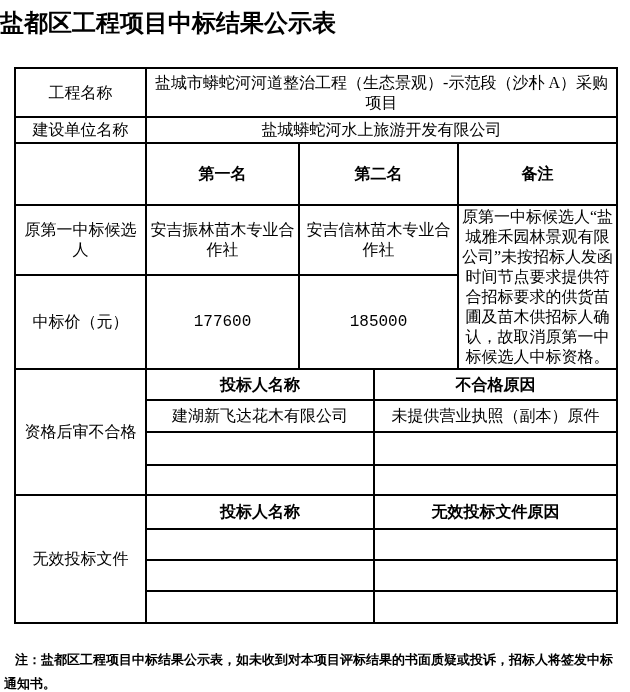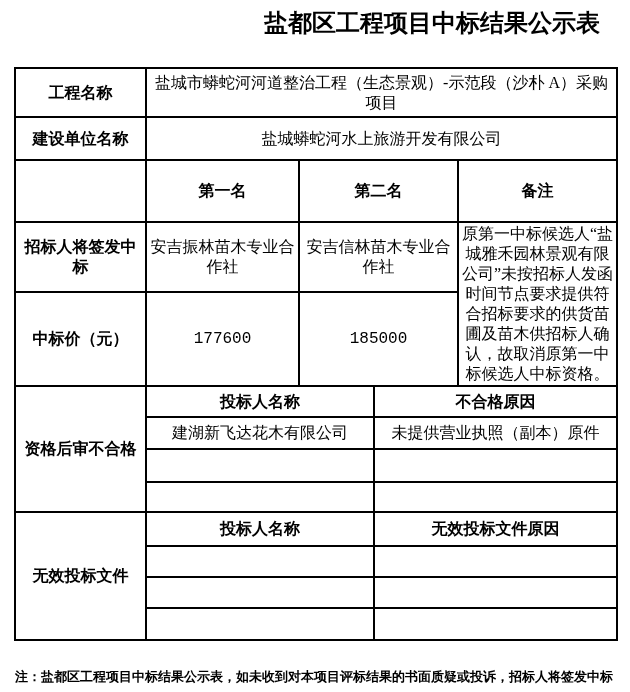--- a/index.html
+++ b/index.html
@@ -13,21 +13,21 @@
   }
   .page {
     position: relative;
     width: 630px;
     height: 692px;
     overflow: hidden;
   }
   .doc-title {
     width: 600px;
     margin: 10px 0 0 0;
-    text-align: right;
+    text-align: left;
     font-size: 24px;
     font-weight: bold;
     line-height: 26px;
   }
   table.bid-table {
     border-collapse: collapse;
     table-layout: fixed;
     margin: 31px 0 0 14px;
     width: 602px;
     border: 2px solid #000;
@@ -35,35 +35,35 @@
   table.bid-table td {
     border: 2px solid #000;
     text-align: center;
     vertical-align: middle;
     padding: 1px 2px;
     font-size: 16px;
     line-height: 20px;
     overflow: hidden;
     word-break: break-all;
   }
-  td.lbl { font-weight: bold; }
+  td.lbl { font-weight: normal; }
   td.hdr { font-weight: bold; }
   td.val16 { font-size: 16px; }
   td.val15 { font-size: 15px; line-height: 22px; }
   td.num { font-size: 14px; font-family: Liberation Mono, monospace; }
   td.remark {
     font-size: 15px;
     line-height: 20px;
     text-align: center;
     padding: 2px 1px;
   }
   td.secdata { font-size: 15px; border-radius: 9px; }
   
   tr.r1  { height: 49px; }
-  tr.r2  { height: 43px; }
+  tr.r2  { height: 26px; }
   tr.r3  { height: 62px; }
   tr.r4  { height: 65px; }
   tr.r5  { height: 88px; }
   tr.r6  { height: 31px; }
   tr.r7  { height: 32px; }
   tr.r8  { height: 33px; }
   tr.r9  { height: 30px; }
   tr.r10 { height: 34px; }
   tr.r11 { height: 31px; }
   tr.r12 { height: 31px; }
@@ -101,21 +101,21 @@
         <td class="lbl">建设单位名称</td>
         <td class="val16" colspan="4">盐城蟒蛇河水上旅游开发有限公司</td>
       </tr>
       <tr class="r3">
         <td></td>
         <td class="hdr">第一名</td>
         <td class="hdr" colspan="2">第二名</td>
         <td class="hdr">备注</td>
       </tr>
       <tr class="r4">
-        <td class="lbl">招标人将签发中标</td>
+        <td class="lbl">原第一中标候选人</td>
         <td class="val15">安吉振林苗木专业合作社</td>
         <td class="val15" colspan="2">安吉信林苗木专业合作社</td>
         <td class="remark" rowspan="2">原第一中标候选人“盐城雅禾园林景观有限公司”未按招标人发函时间节点要求提供符合招标要求的供货苗圃及苗木供招标人确认，故取消原第一中标候选人中标资格。</td>
       </tr>
       <tr class="r5">
         <td class="lbl">中标价（元）</td>
         <td class="num">177600</td>
         <td class="num" colspan="2">185000</td>
       </tr>
 

